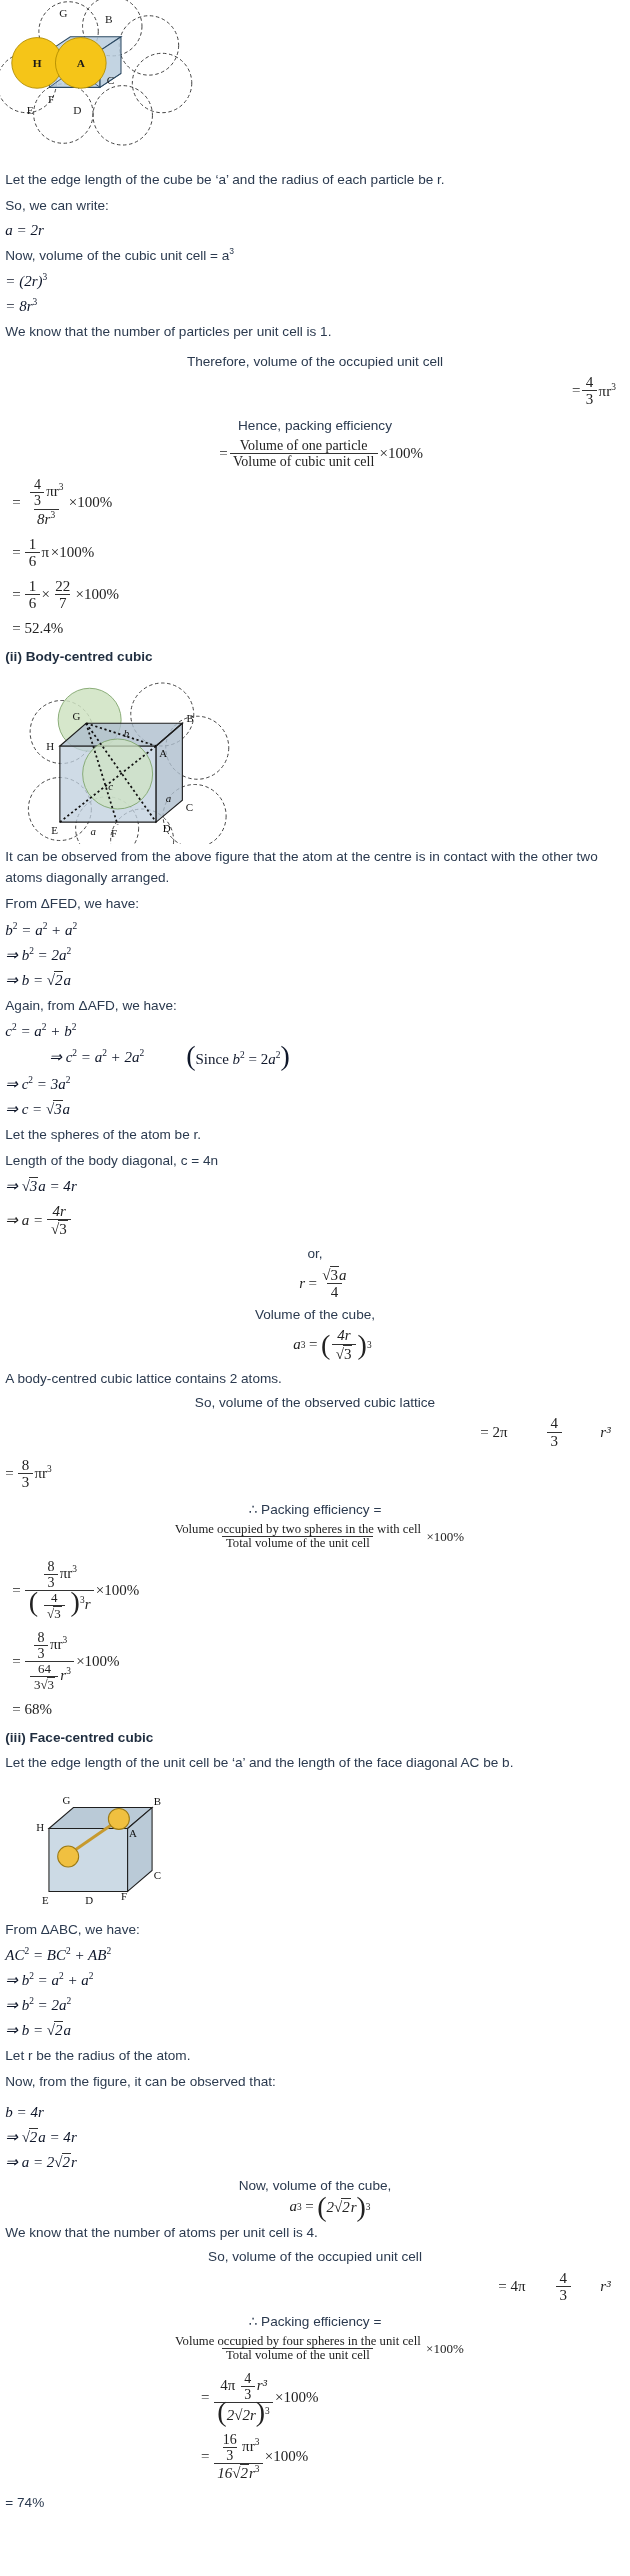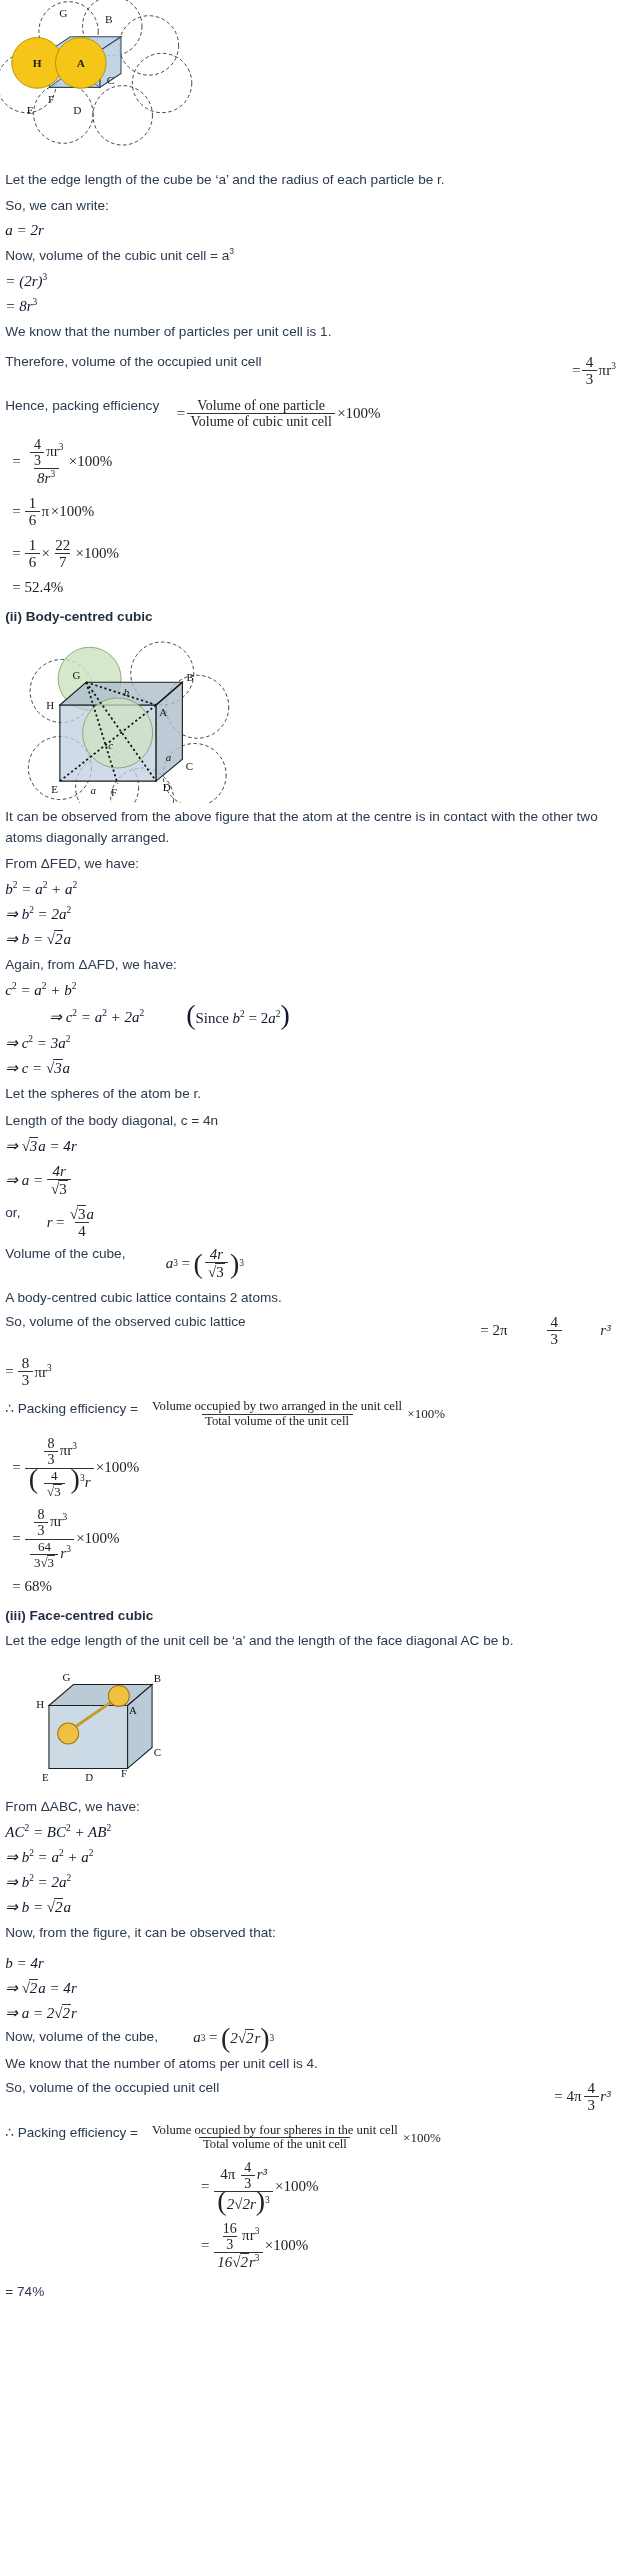--- a/index.html
+++ b/index.html
@@ -71,23 +71,24 @@
     font-style: normal;
     line-height: 0.6;
     font-family: "Liberation Serif", serif;
     position: relative;
     top: 0.9px;
   }
 
   
   .split {
     display: flex;
-    align-items: flex-start;
+    align-items: center;
     padding: 3.5px 5.3px;
     gap: 5.3px;
+    flex-direction: column;
   }
   .split .prose { font-size: 13.6px; color: #2b3a4f; }
   .split .mth {
     font-family: "Liberation Serif", serif;
     font-size: 15px;
     color: #222;
     display: flex;
     align-items: center;
   }
 
@@ -355,21 +356,21 @@
       <span class="num">8</span>
       <span class="den">3</span>
     </span>
     <span class="it"><span class="pi">πr</span><sup>3</sup></span>
   </div>
 
   <div class="split" style="padding-top:7px;">
     <span class="prose">∴ Packing efficiency =</span>
     <span class="mth" style="margin-left:3.5px;">
       <span class="frac fracwide" style="font-size:12.7px;">
-        <span class="num">Volume occupied by two arranged in the unit cell</span>
+        <span class="num">Volume occupied by two spheres in the with cell</span>
         <span class="den">Total volume of the unit cell</span>
       </span>
       <span style="font-style:normal; font-size:13px;">×100%</span>
     </span>
   </div>
 
   <div class="eqrow" style="padding-left:12.3px;">
     <span class="eq">=</span>
     <span class="frac">
       <span class="num">
@@ -441,20 +442,21 @@
       </g>
     </svg>
   </div>
 
   <div class="line">From ΔABC, we have:</div>
   <div class="mathline">AC<sup>2</sup> = BC<sup>2</sup> + AB<sup>2</sup></div>
   <div class="mathline">⇒ <span class="it">b</span><sup>2</sup> = <span class="it">a</span><sup>2</sup> + <span class="it">a</span><sup>2</sup></div>
   <div class="mathline">⇒ <span class="it">b</span><sup>2</sup> = 2<span class="it">a</span><sup>2</sup></div>
   <div class="mathline">⇒ <span class="it">b</span> = <span class="radical">√</span><span class="sqrt">2</span><span class="it">a</span></div>
 
+  <div class="line">Let r be the radius of the atom.</div>
   <div class="line">Now, from the figure, it can be observed that:</div>
 
   <div class="mathline" style="padding-top:8.8px;"><span class="it">b</span> = 4<span class="it">r</span></div>
   <div class="mathline">⇒ <span class="radical">√</span><span class="sqrt">2</span><span class="it">a</span> = 4<span class="it">r</span></div>
   <div class="mathline">⇒ <span class="it">a</span> = 2<span class="radical">√</span><span class="sqrt">2</span><span class="it">r</span></div>
 
   <div class="split">
     <span class="prose">Now, volume of the cube,</span>
     <span class="mth" style="margin-left:30px;">
       <span class="it">a</span>
@@ -464,21 +466,21 @@
         <span class="it">2<span class="radical">√</span><span class="sqrt">2</span>r</span>
         <span class="paren-big">)</span>
         <sup style="font-style:normal;">3</sup>
     </span>
   </div>
 
   <div class="line">We know that the number of atoms per unit cell is 4.</div>
 
   <div class="split">
     <span class="prose">So, volume of the occupied unit cell</span>
-    <span class="mth" style="margin-left:auto; margin-right:14px;">
+    <span class="mth" style="margin-left:auto; margin-right:14px;gap:28px;">
       <span style="font-style:normal;">= 4π</span>
       <span class="frac" style="margin-left:2.6px;">
         <span class="num">4</span>
         <span class="den">3</span>
       </span>
       <span class="it">r³</span>
     </span>
   </div>
 
   <div class="split" style="padding-top:7px;">

